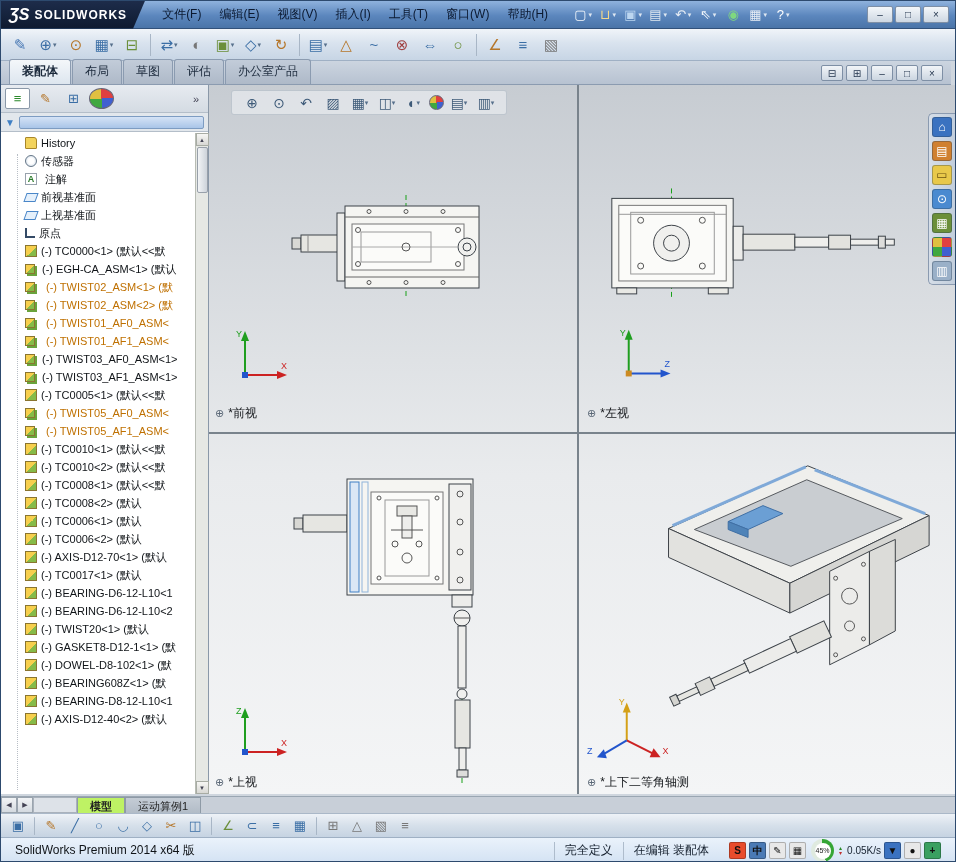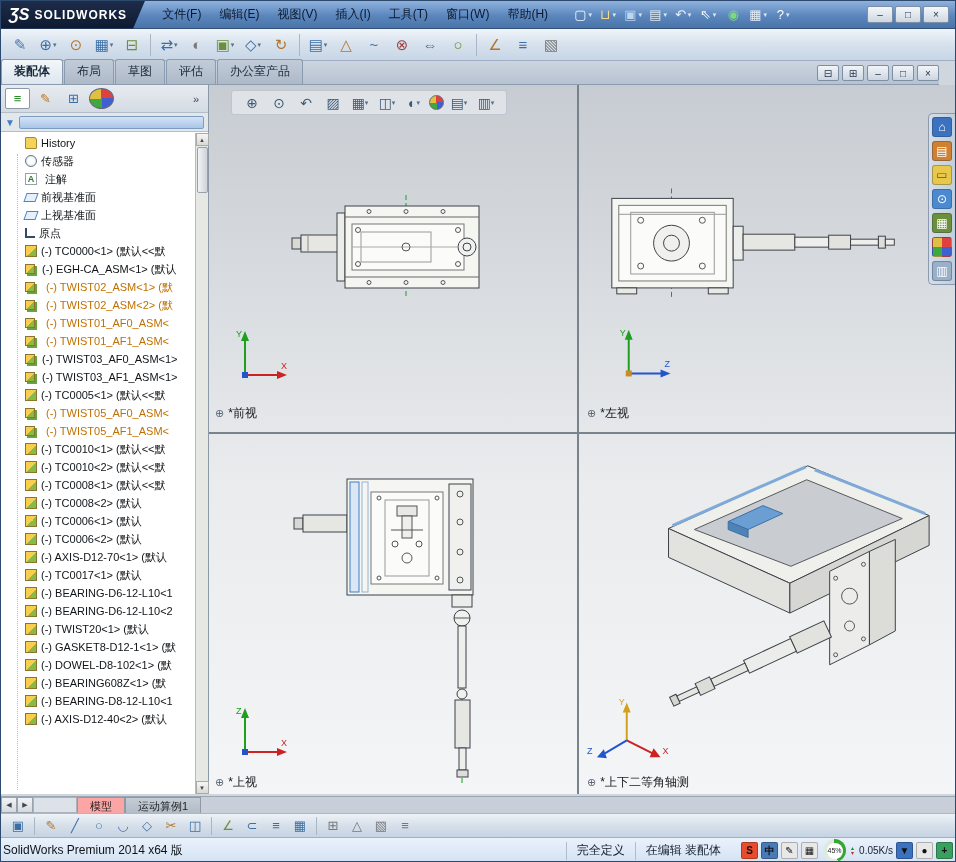--- a/index.html
+++ b/index.html
@@ -22,21 +22,21 @@
 .wbtn{width:26px;height:17px;display:flex;align-items:center;justify-content:center;background:linear-gradient(#f4f7fa,#cdd7e2);border:1px solid #7e8fa5;border-radius:2px;font-size:10px;color:#24364e}
 
 
 .toolbar{position:absolute;top:28px;left:0;right:0;height:32px;background:linear-gradient(#f0f4f9,#d9e3ee 45%,#c7d5e5);border-bottom:1px solid #9fb0c4;display:flex;align-items:center;padding:0 6px;gap:2px}
 .tbtn{width:26px;height:26px;display:flex;align-items:center;justify-content:center;border:1px solid transparent;border-radius:2px;font-size:15px}
 .tbtn.has-dd::after{content:"▾";font-size:7px;color:#56708c;margin-left:1px}
 .tbtn.sep{width:1px;height:22px;padding:0;background:#a8b6c6;border:none;border-radius:0;margin:0 3px}
 .tbtn.sep::after{content:none}
 
 
-.cmdtabs{position:absolute;top:60px;left:0;right:16px;height:24px;background:linear-gradient(#ccd5e0,#b7c2d1);border-bottom:1px solid #8b9bb0;display:flex;align-items:flex-end;padding:0 0}
+.cmdtabs{position:absolute;top:60px;left:0;right:4px;height:24px;background:linear-gradient(#ccd5e0,#b7c2d1);border-bottom:1px solid #8b9bb0;display:flex;align-items:flex-end;padding:0 8px}
 .ctab{padding:3px 12px 4px;margin-right:1px;border:1px solid #8b9bb0;border-bottom:none;border-radius:3px 3px 0 0;background:linear-gradient(#c2ccd9,#aeb9c8);font-size:12px;color:#1c2a3c}
 .ctab.active{background:linear-gradient(#f4f7fa,#dde6ef);font-weight:bold}
 .docbtns{margin-left:auto;display:flex;gap:3px;align-items:center;padding-bottom:3px}
 .dbtn{width:22px;height:16px;display:flex;align-items:center;justify-content:center;background:linear-gradient(#f2f5f8,#ccd6e1);border:1px solid #7e8fa5;border-radius:2px;font-size:10px;color:#24364e}
 
 
 .leftpanel{position:absolute;top:84px;left:0;width:208px;bottom:67px;background:#eef0f2;border-right:1px solid #8a98a8;display:flex;flex-direction:column}
 .mgrstrip{height:28px;display:flex;align-items:center;gap:3px;padding:0 4px;background:linear-gradient(#e7ebf0,#d4dbe3);border-bottom:1px solid #b4bec9}
 .mtab{width:25px;height:21px;display:flex;align-items:center;justify-content:center;border:1px solid transparent;border-radius:2px;font-size:13px}
 .mtab.active{background:#fff;border-color:#8a98a8}
@@ -86,28 +86,28 @@
 .tile{width:20px;height:20px;border-radius:3px;display:flex;align-items:center;justify-content:center;font-size:12px;color:#fff;border:1px solid rgba(40,60,80,.35)}
 .tile.ball{background:conic-gradient(#e04040 0 25%,#4060d0 25% 50%,#40a840 50% 75%,#e0c040 75% 100%)}
 
 
 .tabstrip{position:absolute;left:0;right:0;top:795px;height:17px;background:#c8cfd8;border-top:1px solid #9aa6b2;display:flex;align-items:stretch}
 .hsb-btn{width:16px;display:flex;align-items:center;justify-content:center;background:linear-gradient(#f2f4f6,#d4dae0);border:1px solid #9aa4ae;font-size:7px;color:#445}
 .hsb-btn.arr-left::before{content:"◀"}
 .hsb-btn.arr-right::before{content:"▶"}
 .hsb-track{width:44px;background:#dde2e8;border:1px solid #aab2bc}
 .btab{padding:1px 12px 0;display:flex;align-items:center;font-size:11px;background:linear-gradient(#c4ccd5,#b2bcc7);border:1px solid #8e9aa6;border-bottom:none;color:#222}
-.btab.active{background:#fca5a5;font-weight:normal}
+.btab.active{background:#bef264;font-weight:bold}
 .strip-fill{flex:1}
 .bottombar{position:absolute;left:0;right:0;top:812px;height:24px;background:linear-gradient(#eef2f7,#d6e0ea 50%,#c6d3e2);border-top:1px solid #aab8c8;display:flex;align-items:center;gap:2px;padding:0 6px}
 .bbtn{width:22px;height:20px;display:flex;align-items:center;justify-content:center;font-size:13px;border:1px solid transparent;border-radius:2px}
 .bbtn.sep{width:1px;height:18px;background:#a8b6c6;border:none;margin:0 3px}
 
 
-.statusbar{position:absolute;left:0;right:0;top:836px;height:26px;background:linear-gradient(#eaf2fb,#d3e2f3);border-top:1px solid #9fb0c4;display:flex;align-items:center;padding:0 2px;font-size:12px}
+.statusbar{position:absolute;left:0;right:0;top:836px;height:26px;background:linear-gradient(#eaf2fb,#d3e2f3);border-top:1px solid #9fb0c4;display:flex;align-items:center;padding:0 14px;font-size:12px}
 .sb-app{color:#101418}
 .sb-spacer{flex:1}
 .sb-cell{border-left:1px solid #aebccc;padding:0 10px;height:18px;display:flex;align-items:center;color:#15202e}
 .tray{display:flex;align-items:center;gap:3px;margin-left:10px}
 .ttile{width:17px;height:17px;border-radius:2px;display:flex;align-items:center;justify-content:center;font-size:10px;font-weight:bold;border:1px solid rgba(0,0,0,.25)}
 .ring{width:23px;height:23px;border-radius:50%;background:conic-gradient(#35a535 0 45%,#dfeadf 45% 100%);display:flex;align-items:center;justify-content:center;margin:0 2px}
 .ring>span{width:16px;height:16px;border-radius:50%;background:#fff;font-size:7px;display:flex;align-items:center;justify-content:center;color:#222}
 .updown{display:flex;flex-direction:column;line-height:5px;font-size:6px}
 .updown::before{content:"▴";color:#2a8a2a}
 .updown::after{content:"▾";color:#c03030}

